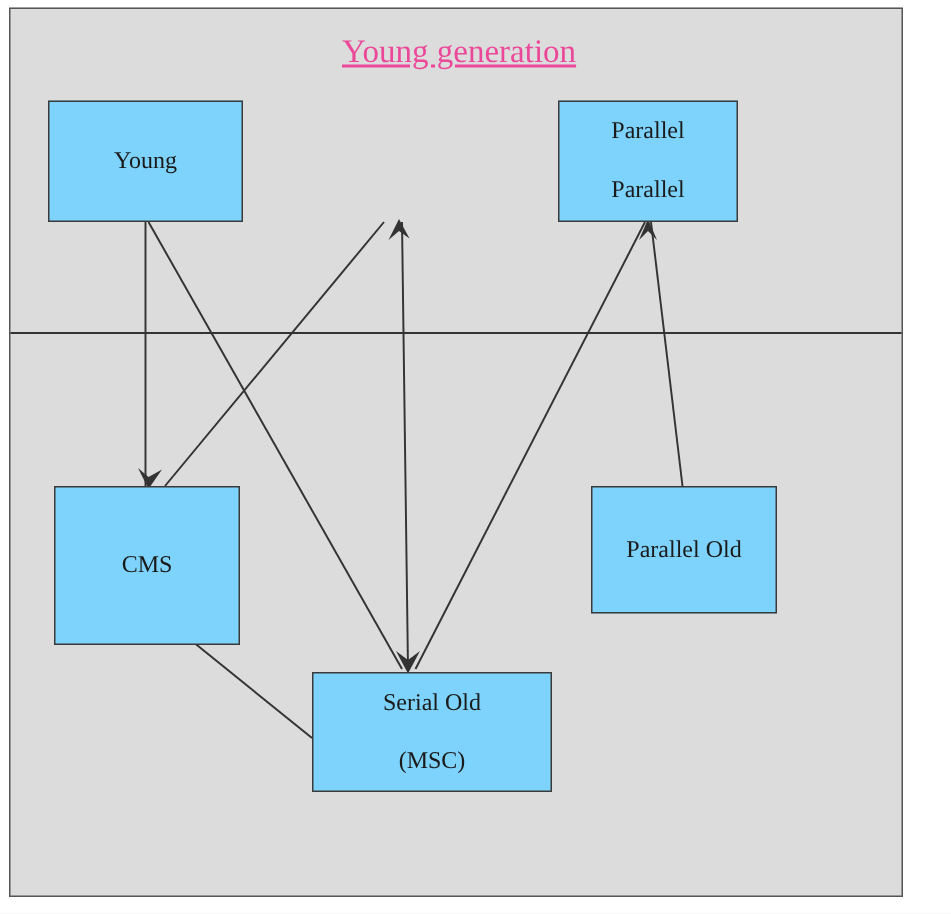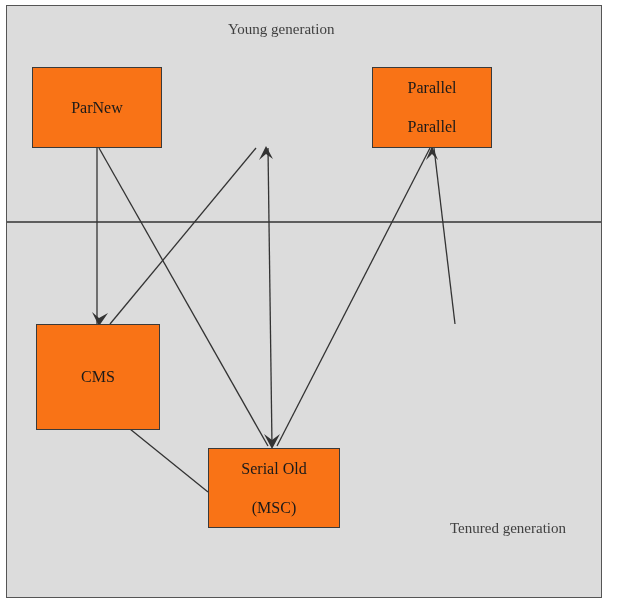--- a/index.html
+++ b/index.html
@@ -32,42 +32,43 @@
   #edges {
     position: absolute;
     left: 0;
     top: 0;
     width: 634px;
     height: 609px;
     pointer-events: none;
   }
   .gcbox {
     position: absolute;
-    background: #f97316;
+    background: #7dd3fc;
     border: 1.5px solid #3a3a3a;
     box-sizing: border-box;
     display: flex;
     align-items: center;
     justify-content: center;
     text-align: center;
     color: #1a1a1a;
     font-size: 16px;
     line-height: 1.22;
     z-index: 3;
   }
   .gcbox span {
     display: block;
     padding: 0 4px;
   }
   .region-label {
     position: absolute;
-    color: #404040;
-    font-size: 15px;
+    color: #ec4899;
+    font-size: 22px;
     white-space: nowrap;
     z-index: 2;
+    text-decoration: underline;
   }
 </style>
 </head>
 <body>
 
 <div id="canvas">
 
   <div id="frame"></div>
 
   <svg id="edges" viewBox="0 0 634 609" xmlns="http://www.w3.org/2000/svg">
@@ -98,40 +99,42 @@
     <path d="M 99 326 L 92 312 L 99 318 L 108 313 Z" fill="#333333"></path>
 
     <path d="M 432 146 L 426 160 L 432 154 L 438 160 Z" fill="#333333"></path>
 
     <path d="M 266 146 L 259 160 L 266 154 L 273 159 Z" fill="#333333"></path>
 
   </svg>
 
   <div class="region-label" style="left:228px; top:21px;">Young generation</div>
 
-  <div class="region-label" style="left:450px; top:520px;">Tenured generation</div>
 
   <div class="gcbox" style="left:32px; top:67px; width:130px; height:81px;">
-    <span>ParNew</span>
+    <span>Young</span>
   </div>
 
 
   <div class="gcbox" style="left:372px; top:67px; width:120px; height:81px;">
     <span>
       <span>Parallel</span><br>
       <span>Parallel</span>
     </span>
   </div>
 
   <div class="gcbox" style="left:36px; top:324px; width:124px; height:106px;">
     <span>CMS</span>
   </div>
 
-  <div class="gcbox" style="left:208px; top:448px; width:132px; height:80px;">
+  <div class="gcbox" style="left:208px; top:448px; width:160px; height:80px;">
     <span>
       <span>Serial Old</span><br>
       <span>(MSC)</span>
     </span>
   </div>
 
+  <div class="gcbox" style="left:394px; top:324px; width:124px; height:85px;">
+    <span>Parallel Old</span>
+  </div>
 
 
 </div>
 
 </body></html>

